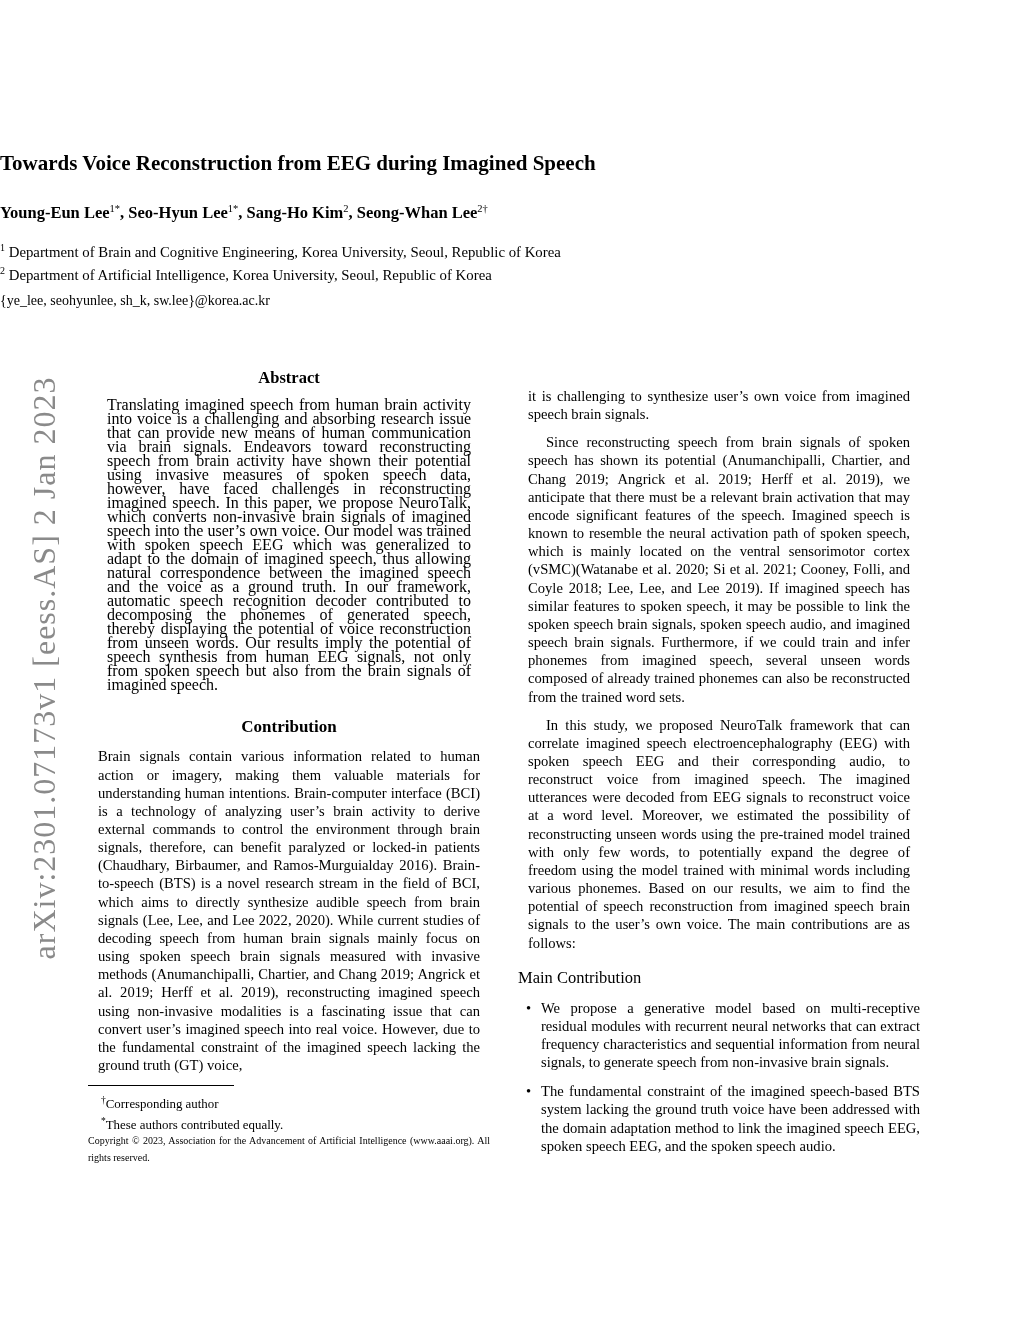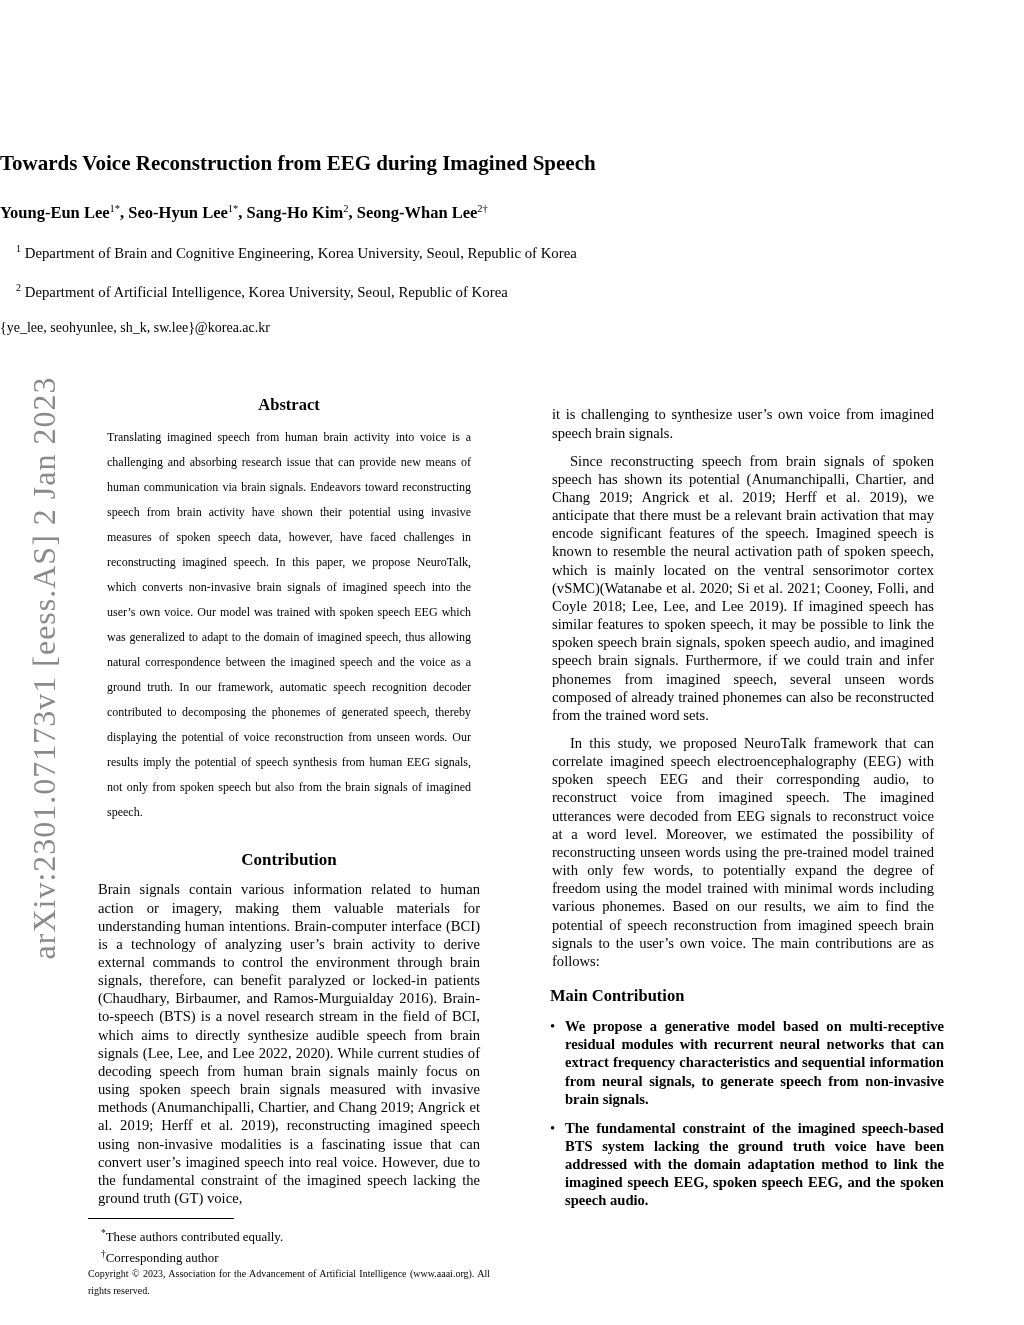--- a/index.html
+++ b/index.html
@@ -44,48 +44,49 @@
     font-weight: bold;
     margin: 0 16px 15px 0;
   }
   .authors sup {
     font-size: 10.5px;
     font-weight: normal;
   }
   .affil {
     font-size: 14.8px;
     line-height: 19px;
-    margin: 16px;
+    margin: 0;
   }
   .affil sup { font-size: 10px; }
   .email {
     font-size: 14px;
     line-height: 19px;
     margin-top: 6px;
   }
 
   
   .columns {
     display: flex;
     margin: 58px 88px 0 88px;
-    gap: 52px;
+    gap: 28px;
+    align-items: flex-end;
   }
   .col {
     width: 402px;
     flex: none;
   }
   .sec-head-center {
     text-align: center;
     font-size: 16.5px;
     font-weight: bold;
     margin: 0 0 10px 0;
   }
   .abstract-text {
-    font-size: 12px;
-    line-height: 25px;
+    font-size: 16px;
+    line-height: 14px;
     text-align: justify;
     padding: 0 19px;
   }
   .intro-head {
     margin-top: 25px;
     font-size: 17px;
   }
   .body-par {
     font-size: 14.6px;
     line-height: 18.15px;
@@ -113,41 +114,40 @@
   .fnitem sup { font-size: 9.5px; }
   .fncopy {
     font-size: 10px;
     line-height: 16.3px;
     text-align: justify;
   }
 
   
   .mc-head {
     font-size: 16.5px;
-    font-weight: bold;
-    margin: 16px 0 11px 8px;
+    font-weight: normal;
+    margin: 16px 0 11px 0;
     text-align: left;
   }
   .bullet-item {
     position: relative;
     padding-left: 23px;
     margin-bottom: 11px;
   }
   .bullet-marker {
     position: absolute;
     left: 8px;
     top: 0;
     font-size: 14.6px;
     line-height: 18.15px;
   }
   .bullet-text {
     font-size: 14.6px;
     line-height: 18.15px;
     text-align: justify;
-    font-weight: bold;
   }
 </style>
 </head>
 <body>
 
 <div class="page">
 
   <div class="watermark">arXiv:2301.07173v1  [eess.AS]  2 Jan 2023</div>
 
   <div class="header">
@@ -164,22 +164,22 @@
 
     <div class="col">
       <h2 class="sec-head-center">Abstract</h2>
       <div class="abstract-text">Translating imagined speech from human brain activity into voice is a challenging and absorbing research issue that can provide new means of human communication via brain signals. Endeavors toward reconstructing speech from brain activity have shown their potential using invasive measures of spoken speech data, however, have faced challenges in reconstructing imagined speech. In this paper, we propose NeuroTalk, which converts non-invasive brain signals of imagined speech into the user’s own voice. Our model was trained with spoken speech EEG which was generalized to adapt to the domain of imagined speech, thus allowing natural correspondence between the imagined speech and the voice as a ground truth. In our framework, automatic speech recognition decoder contributed to decomposing the phonemes of generated speech, thereby displaying the potential of voice reconstruction from unseen words. Our results imply the potential of speech synthesis from human EEG signals, not only from spoken speech but also from the brain signals of imagined speech.</div>
 
       <h2 class="sec-head-center intro-head">Contribution</h2>
       <p class="body-par">Brain signals contain various information related to human action or imagery, making them valuable materials for understanding human intentions. Brain-computer interface (BCI) is a technology of analyzing user’s brain activity to derive external commands to control the environment through brain signals, therefore, can benefit paralyzed or locked-in patients (Chaudhary, Birbaumer, and Ramos-Murguialday 2016). Brain-to-speech (BTS) is a novel research stream in the field of BCI, which aims to directly synthesize audible speech from brain signals (Lee, Lee, and Lee 2022, 2020). While current studies of decoding speech from human brain signals mainly focus on using spoken speech brain signals measured with invasive methods (Anumanchipalli, Chartier, and Chang 2019; Angrick et al. 2019; Herff et al. 2019), reconstructing imagined speech using non-invasive modalities is a fascinating issue that can convert user’s imagined speech into real voice. However, due to the fundamental constraint of the imagined speech lacking the ground truth (GT) voice,</p>
 
       <div class="footnote">
         <div class="fnrule"></div>
+        <div class="fnitem"><sup>†</sup><span>Corresponding author</span></div>
         <div class="fnitem"><sup>*</sup><span>These authors contributed equally.</span></div>
-        <div class="fnitem"><sup>†</sup><span>Corresponding author</span></div>
         <div class="fncopy">Copyright © 2023, Association for the Advancement of Artificial Intelligence (www.aaai.org). All rights reserved.</div>
       </div>
     </div>
 
     <div class="col">
       <p class="body-par">it is challenging to synthesize user’s own voice from imagined speech brain signals.</p>
       <p class="body-par indent">Since reconstructing speech from brain signals of spoken speech has shown its potential (Anumanchipalli, Chartier, and Chang 2019; Angrick et al. 2019; Herff et al. 2019), we anticipate that there must be a relevant brain activation that may encode significant features of the speech. Imagined speech is known to resemble the neural activation path of spoken speech, which is mainly located on the ventral sensorimotor cortex (vSMC)(Watanabe et al. 2020; Si et al. 2021; Cooney, Folli, and Coyle 2018; Lee, Lee, and Lee 2019). If imagined speech has similar features to spoken speech, it may be possible to link the spoken speech brain signals, spoken speech audio, and imagined speech brain signals. Furthermore, if we could train and infer phonemes from imagined speech, several unseen words composed of already trained phonemes can also be reconstructed from the trained word sets.</p>
       <p class="body-par indent">In this study, we proposed NeuroTalk framework that can correlate imagined speech electroencephalography (EEG) with spoken speech EEG and their corresponding audio, to reconstruct voice from imagined speech. The imagined utterances were decoded from EEG signals to reconstruct voice at a word level. Moreover, we estimated the possibility of reconstructing unseen words using the pre-trained model trained with only few words, to potentially expand the degree of freedom using the model trained with minimal words including various phonemes. Based on our results, we aim to find the potential of speech reconstruction from imagined speech brain signals to the user’s own voice. The main contributions are as follows:</p>
 
       <h3 class="mc-head">Main Contribution</h3>

